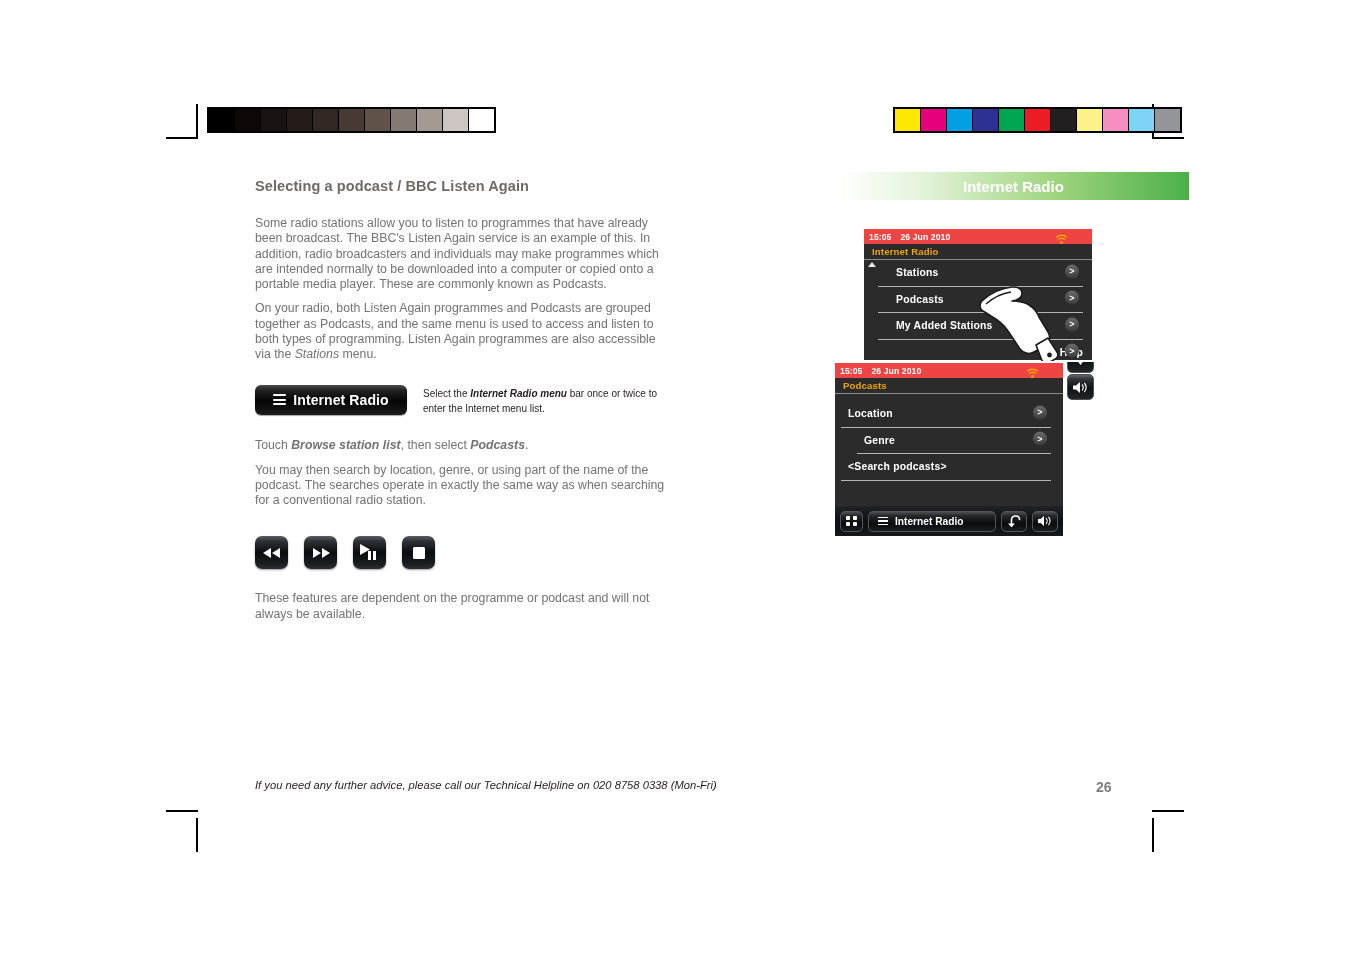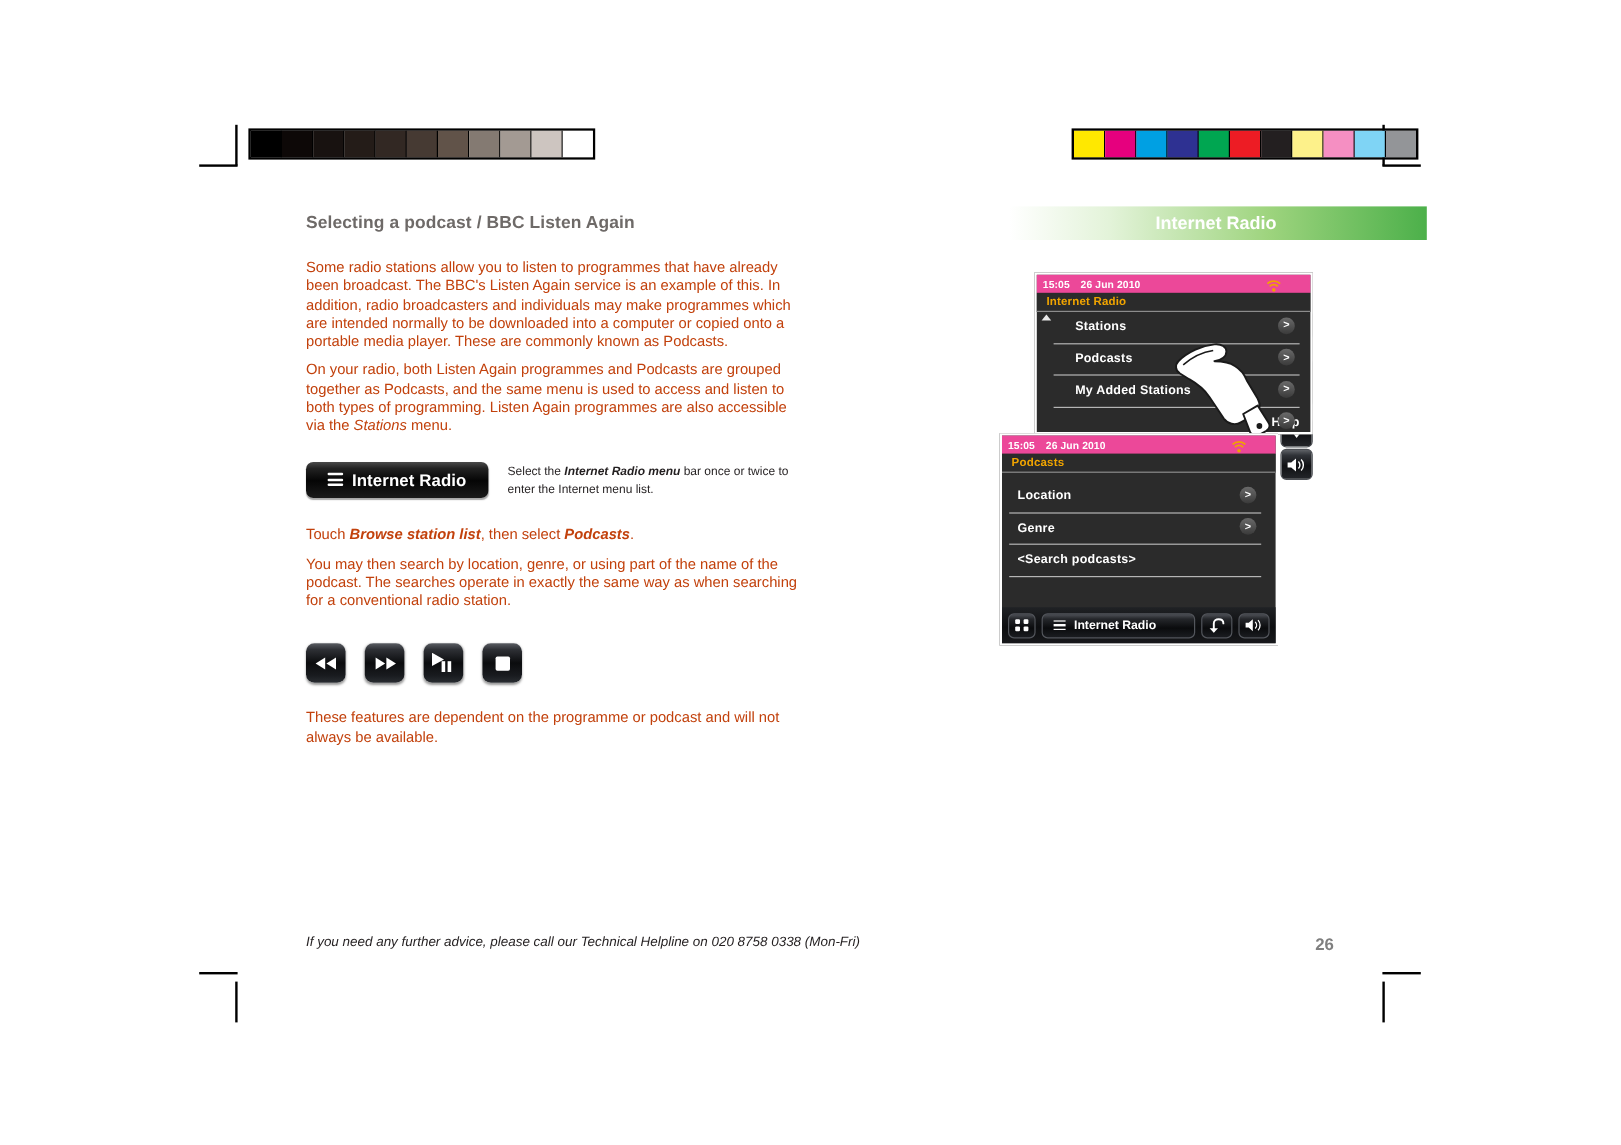--- a/index.html
+++ b/index.html
@@ -54,21 +54,21 @@
     font-weight: bold;
     color: #6e6a68;
     margin: 0 0 22px 0;
     letter-spacing: 0.1px;
   }
   p.body {
     font-size: 12.3px;
     line-height: 15.3px;
     margin: 0 0 9px 0;
     text-align: left;
-    color: #c2410c;
+    color: #737373;
   }
   .ital { font-style: italic; }
   .bi { font-weight: bold; font-style: italic; }
 
   
   .pill-row {
     display: flex;
     align-items: flex-start;
     margin-top: 22px;
   }
@@ -166,21 +166,21 @@
 
   
   .screen {
     position: absolute;
     background: #2b2b2b;
     border: 2px solid #ffffff;
     box-sizing: border-box;
   }
   .scr-status {
     height: 15px;
-    background: #ec4899;
+    background: #ef4444;
     display: flex;
     align-items: center;
     padding: 0 5px;
     position: relative;
   }
   .scr-status .t {
     color: #fff;
     font-size: 8.6px;
     font-weight: bold;
     letter-spacing: 0.1px;
@@ -521,21 +521,21 @@
     </span>
   </div>
   <div class="scr-title">
     <span>Podcasts</span>
   </div>
   <div class="menu-list" style="padding-top:7px;">
     <div class="menu-item" style="margin:0 12px 0 6px; padding-left:7px;">
       <span class="mtxt">Location</span>
       <span class="chev">&gt;</span>
     </div>
-    <div class="menu-item" style="margin:0 12px 0 6px; padding-left:7px;">
+    <div class="menu-item" style="margin:0 12px 0 22px; padding-left:7px;">
       <span class="mtxt">Genre</span>
       <span class="chev">&gt;</span>
     </div>
     <div class="menu-item" style="margin:0 12px 0 6px; padding-left:7px;">
       <span class="mtxt">&lt;Search podcasts&gt;</span>
     </div>
   </div>
 
   <div class="botbar">
     <div class="bb-btn" style="width:23px;">

